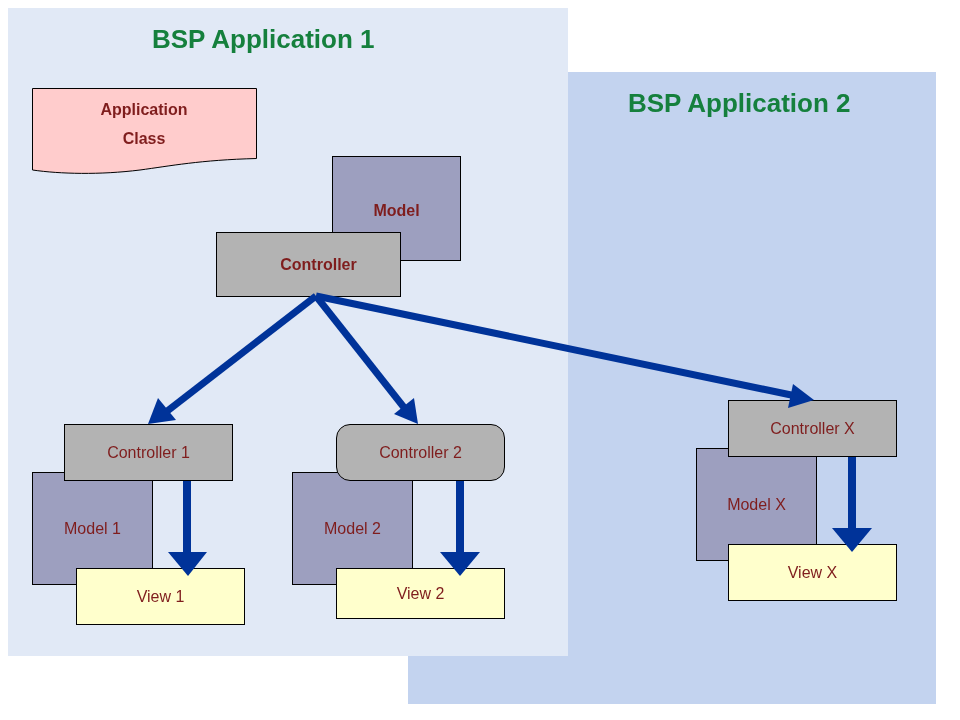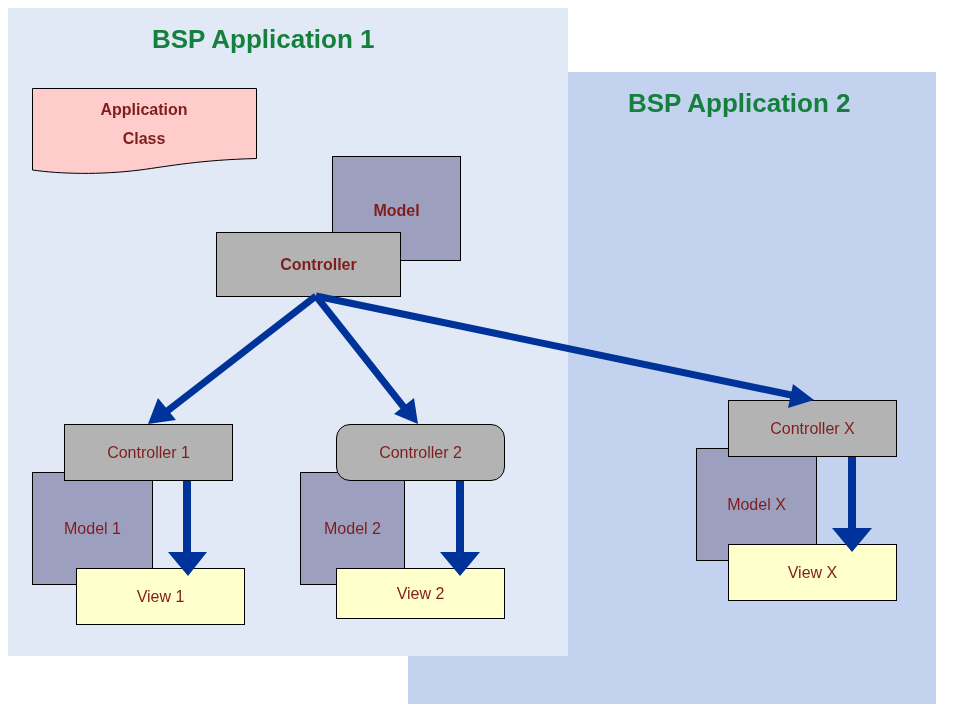--- a/index.html
+++ b/index.html
@@ -48,21 +48,21 @@
 <div class="box model" style="left:32px;top:472px;width:121px;height:113px;">
   <span>Model 1</span>
 </div>
 <div class="box ctrl" style="left:64px;top:424px;width:169px;height:57px;z-index:6;">
   <span>Controller 1</span>
 </div>
 <div class="box view" style="left:76px;top:568px;width:169px;height:57px;z-index:6;">
   <span>View 1</span>
 </div>
 
-<div class="box model" style="left:300px;top:472px;width:105px;height:113px;">
+<div class="box model" style="left:292px;top:472px;width:121px;height:113px;">
   <span>Model 2</span>
 </div>
 <div class="box ctrl" style="left:336px;top:424px;width:169px;height:57px;z-index:6;border-radius:14px;">
   <span>Controller 2</span>
 </div>
 <div class="box view" style="left:336px;top:568px;width:169px;height:51px;z-index:6;">
   <span>View 2</span>
 </div>
 
 <div class="box model" style="left:696px;top:448px;width:121px;height:113px;">

